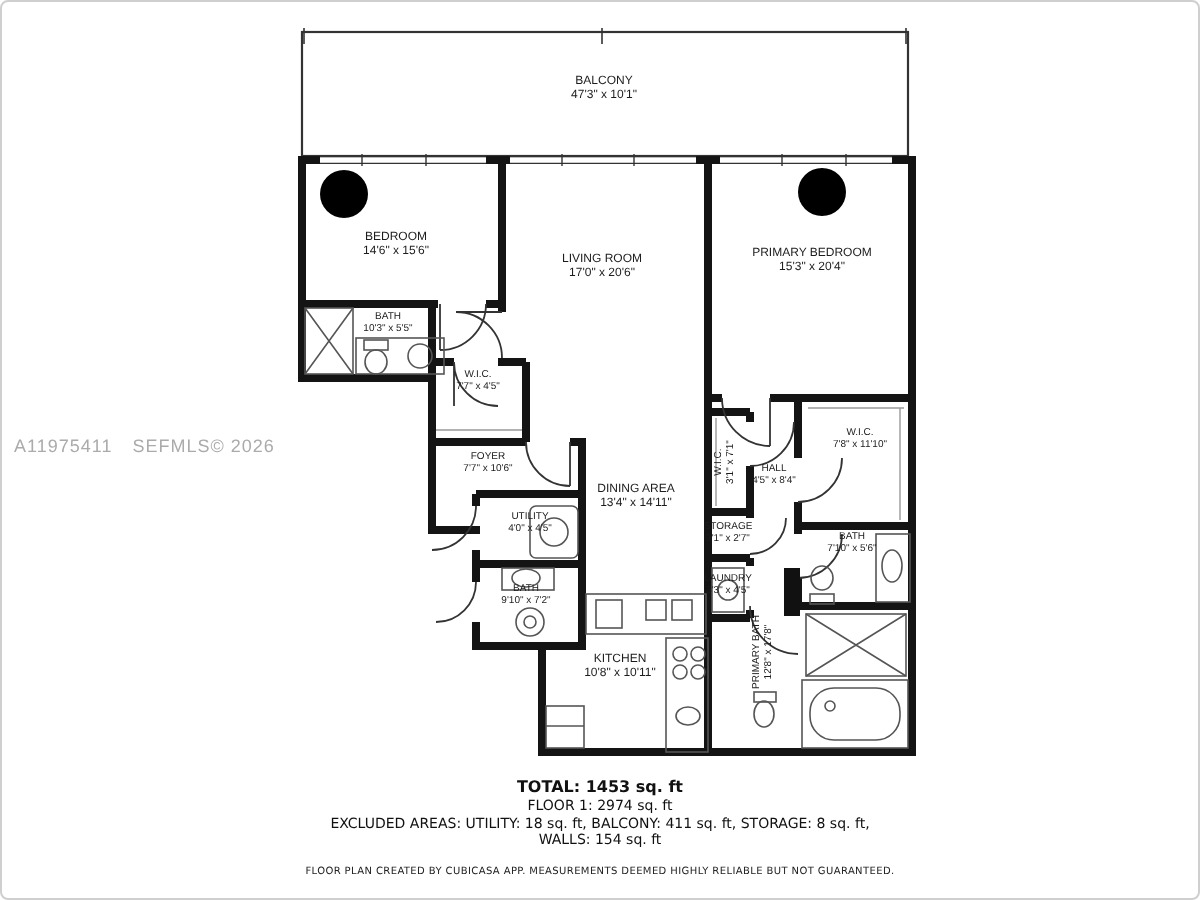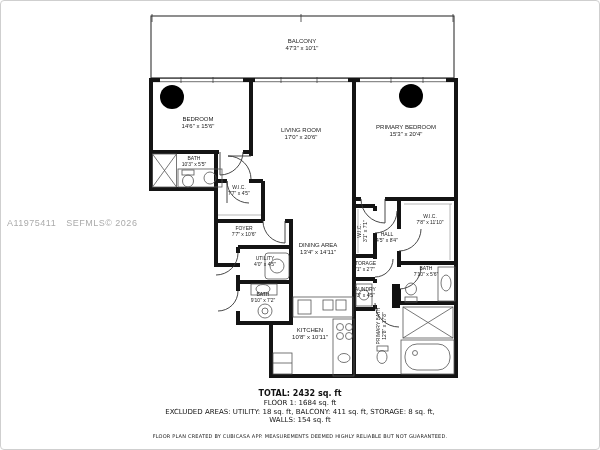--- a/index.html
+++ b/index.html
@@ -228,20 +228,20 @@
   <div class="room-label" style="left:309px;top:333px">
     <span>KITCHEN</span>
       <span class="dims">10'8" x 10'11"</span>
     </div>
 
   <div class="watermark">
     <span class="wm-id">A11975411</span><span>SEFMLS© 2026</span>
   </div>
 
   <div class="summary">
-    <div class="total">TOTAL: 2432 sq. ft</div>
-    <div class="line">FLOOR 1: 1684 sq. ft</div>
+    <div class="total">TOTAL: 1453 sq. ft</div>
+    <div class="line">FLOOR 1: 2974 sq. ft</div>
     <div class="line">EXCLUDED AREAS: UTILITY: 18 sq. ft, BALCONY: 411 sq. ft, STORAGE: 8 sq. ft,</div>
     <div class="line">WALLS: 154 sq. ft</div>
     <div class="disclaimer">FLOOR PLAN CREATED BY CUBICASA APP. MEASUREMENTS DEEMED HIGHLY RELIABLE BUT NOT GUARANTEED.</div>
   </div>
 
 </div>
 
 </body></html>

